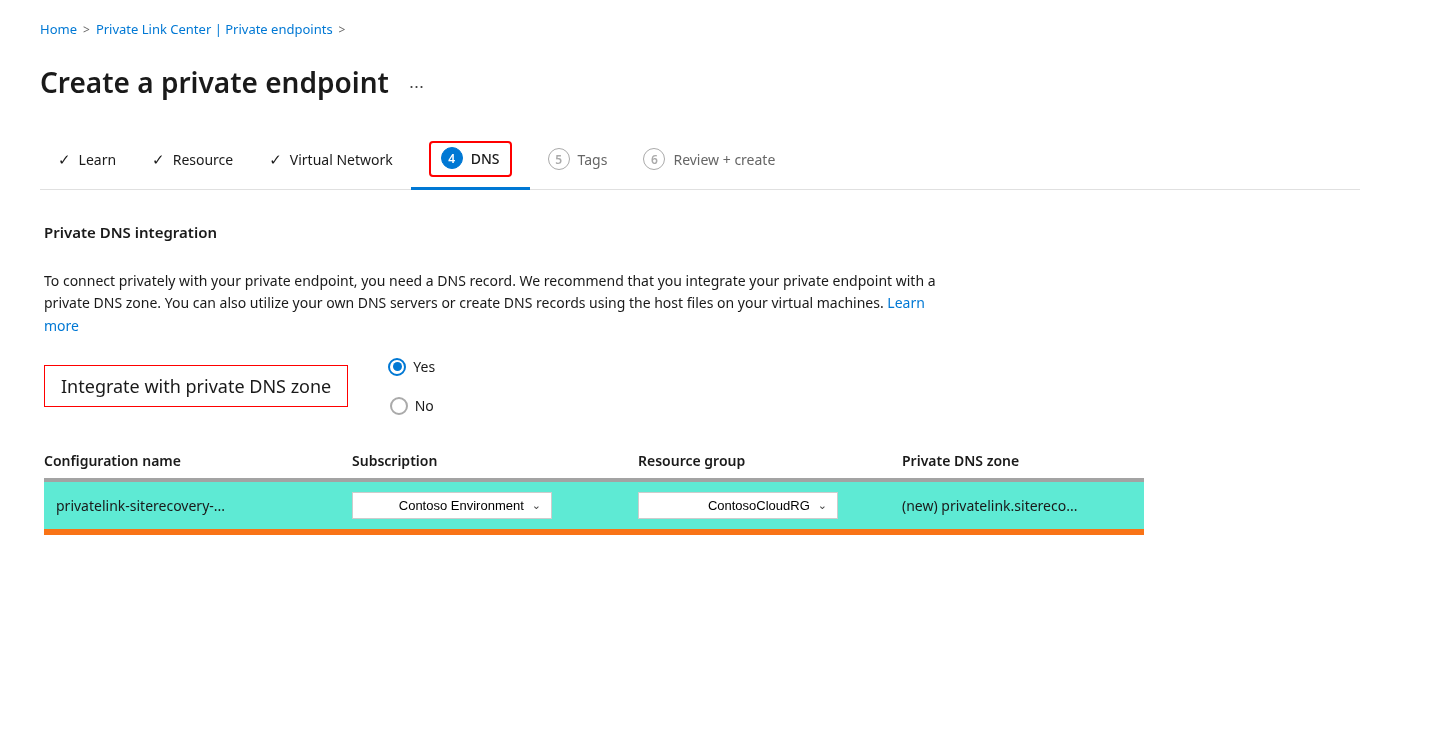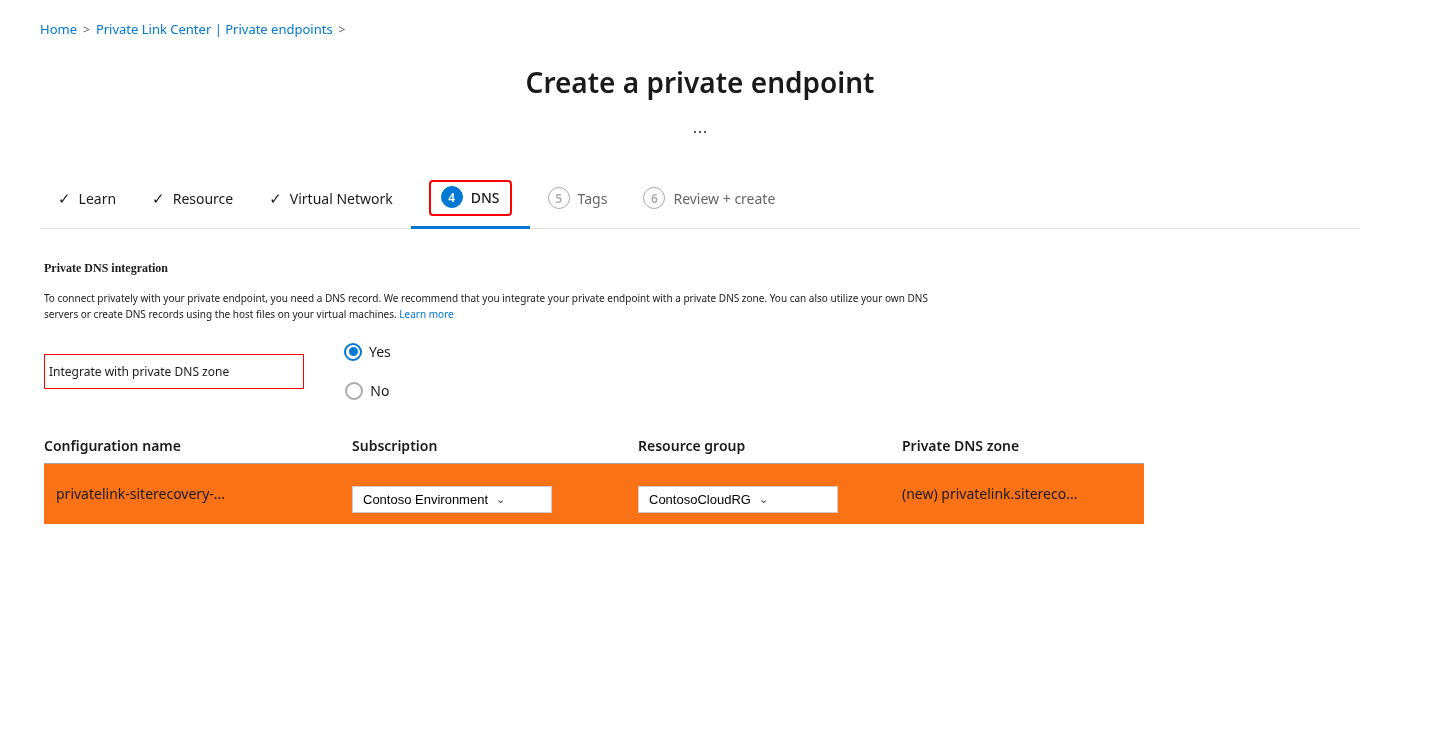--- a/index.html
+++ b/index.html
@@ -27,21 +27,20 @@
     }
     .breadcrumb-sep {
       color: #666;
       font-size: 12px;
     }
     .page-title-row {
       display: flex;
       align-items: center;
       gap: 14px;
       margin-bottom: 30px;
-      flex-direction: column;
     }
     .page-title {
       font-size: 28px;
       font-weight: 600;
       color: #1a1a1a;
     }
     .ellipsis-btn {
       background: none;
       border: none;
       cursor: pointer;
@@ -111,49 +110,48 @@
     }
     .step-label {
       font-size: 14px;
     }
 
     
     .content {
       padding: 0 4px;
     }
     .section-title {
-      font-size: 12px;
+      font-size: 15px;
       font-weight: 600;
       color: #1a1a1a;
-      margin-bottom: 14px;
-      font-family: Liberation Serif, serif;
+      margin-bottom: 28px;
     }
     .description {
-      font-size: 10px;
+      font-size: 14px;
       color: #1a1a1a;
       line-height: 1.6;
       max-width: 900px;
       margin-bottom: 20px;
     }
     .description a {
       color: #0078d4;
       text-decoration: none;
     }
 
     
     .integrate-row {
       display: flex;
       align-items: center;
       gap: 40px;
       margin-bottom: 28px;
     }
     .integrate-label-box {
       border: 1.5px solid red;
-      padding: 8px 4px;
-      font-size: 12px;
+      padding: 8px 16px;
+      font-size: 18px;
       color: #1a1a1a;
       min-width: 260px;
     }
     .radio-group {
       display: flex;
       align-items: center;
       gap: 20px;
       flex-direction: column;
     }
     .radio-option {
@@ -190,44 +188,43 @@
       width: 100%;
       border-collapse: collapse;
       max-width: 1100px;
     }
     .dns-table th {
       text-align: left;
       padding: 8px 12px 8px 0;
       font-weight: 600;
       font-size: 14px;
       color: #1a1a1a;
-      border-bottom: 1px solid #a3a3a3;
+      border-bottom: 4px solid #a3a3a3;
     }
     .dns-table td {
       padding: 10px 12px 10px 0;
       font-size: 14px;
       color: #1a1a1a;
-      background: #f97316;
-      border-bottom: 1px solid #f97316;
+      background: #5eead4;
+      border-bottom: 6px solid #f97316;
     }
     .dns-table td:first-child {
       padding-left: 12px;
     }
     .dropdown-btn {
       background: #fff;
       border: 1px solid #ccc;
       padding: 5px 10px;
       font-size: 13px;
       cursor: pointer;
       display: flex;
       align-items: center;
       gap: 8px;
       min-width: 200px;
-      justify-content: flex-start;
-      margin-top: 12px;
+      justify-content: flex-end;
     }
     .chevron {
       font-size: 11px;
       color: #444;
     }
     .col-config { width: 28%; }
     .col-sub { width: 26%; margin-left: 24px; }
     .col-rg { width: 24%; }
     .col-dns { width: 22%; }
   </style>

